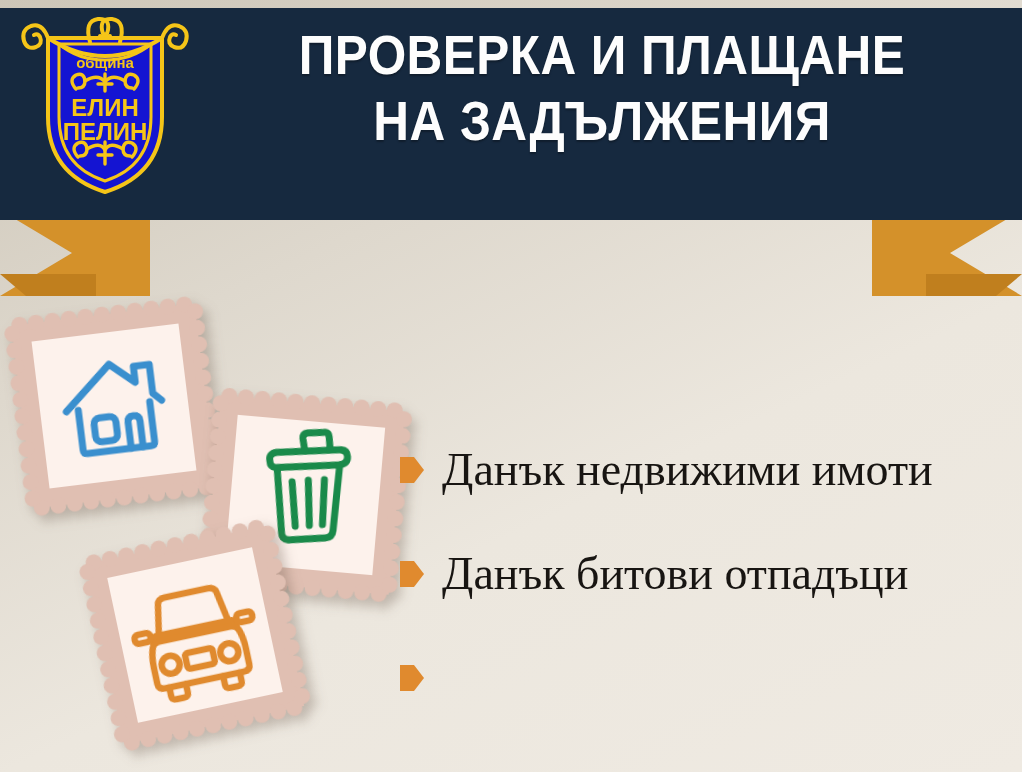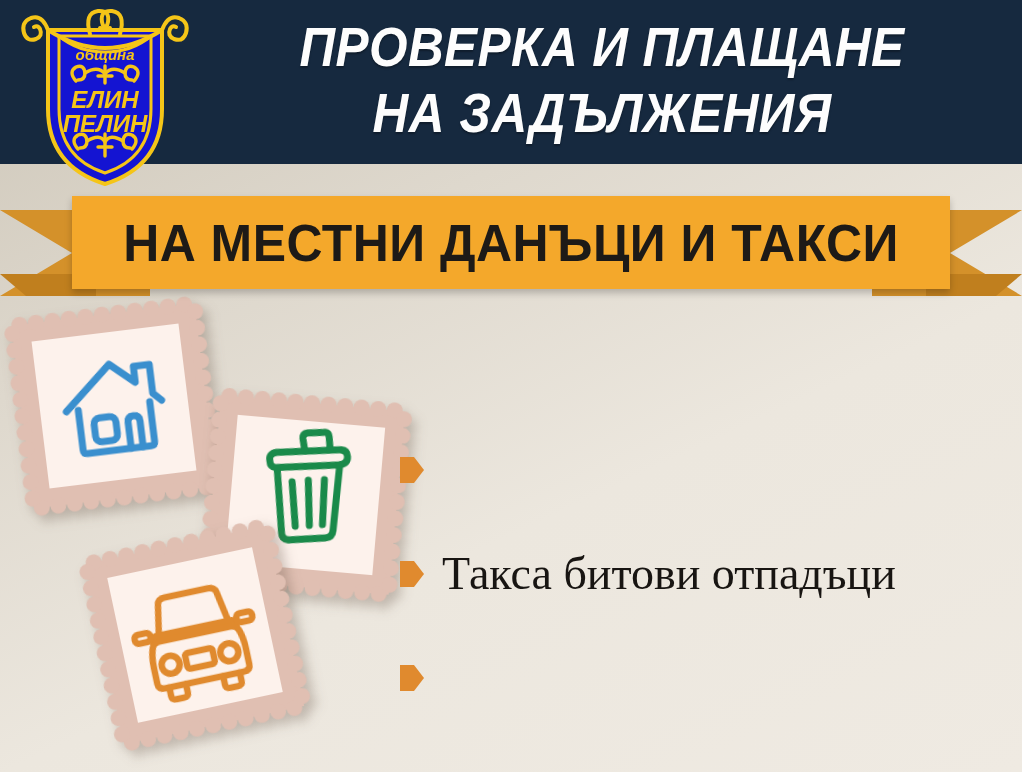--- a/index.html
+++ b/index.html
@@ -9,25 +9,24 @@
     font-family:"Liberation Sans", sans-serif;
     background:#ddd8cd;
   }
   #poster{
     position:relative;width:1022px;height:772px;overflow:hidden;
     background:linear-gradient(155deg,#cdc6b8 0%,#ded8cd 32%,#ece7de 62%,#efeae2 100%);
   }
 
   
   .header{
-    position:absolute;left:0;top:0;width:1022px;height:164px;
+    position:absolute;left:0;top:8px;width:1022px;height:212px;
     background:#16293f;
     display:flex;align-items:center;
     z-index:6;
-    font-style:italic;
   }
   .crest-wrap{
     position:absolute;left:18px;top:4px;width:175px;height:185px;
   }
   .crest-wrap svg{display:block;}
 
   .header-title{
     position:absolute;left:196px;top:14px;width:812px;
     text-align:center;
     color:#fdfdfd;
@@ -166,23 +165,20 @@
       <span class="l1">ПРОВЕРКА И ПЛАЩАНЕ</span>
       <span class="l2">НА ЗАДЪЛЖЕНИЯ</span>
     </div>
   </div>
 
   <div class="ribbon">
     <div class="ribbon-tail left"></div>
     <div class="ribbon-tail right"></div>
     <div class="ribbon-fold-l"></div>
     <div class="ribbon-fold-r"></div>
-    <div class="ribbon-main">
-      <span class="ribbon-text">НА МЕСТНИ ДАНЪЦИ И ТАКСИ</span>
-    </div>
   </div>
 
   <div class="stamps">
 
     <div class="stamp stamp-house">
       <svg viewBox="0 0 200 200" xmlns="http://www.w3.org/2000/svg" aria-hidden="true">
         <defs>
           <pattern id="scallopTop" width="16.6" height="16" patternUnits="userSpaceOnUse">
             <circle cx="8.3" cy="8" r="8" fill="#e0bfb2"></circle>
           </pattern>
@@ -395,25 +391,26 @@
           <path d="M119 146 L119 155 Q119 159 124 159 L131 159 Q136 159 136 155 L136 146"></path>
         </g>
       </svg>
     </div>
   </div>
 
   <div class="list">
 
     <div class="list-item">
       <span class="bullet"></span>
+      <span class="list-label">Данък недвижими имоти</span>
     </div>
 
     <div class="list-item">
       <span class="bullet"></span>
-      <span class="list-label">Такса битови отпадъци</span>
+      <span class="list-label">Данък битови отпадъци</span>
     </div>
 
     <div class="list-item">
       <span class="bullet"></span>
     </div>
   </div>
 
 </div>
 
 </body></html>

